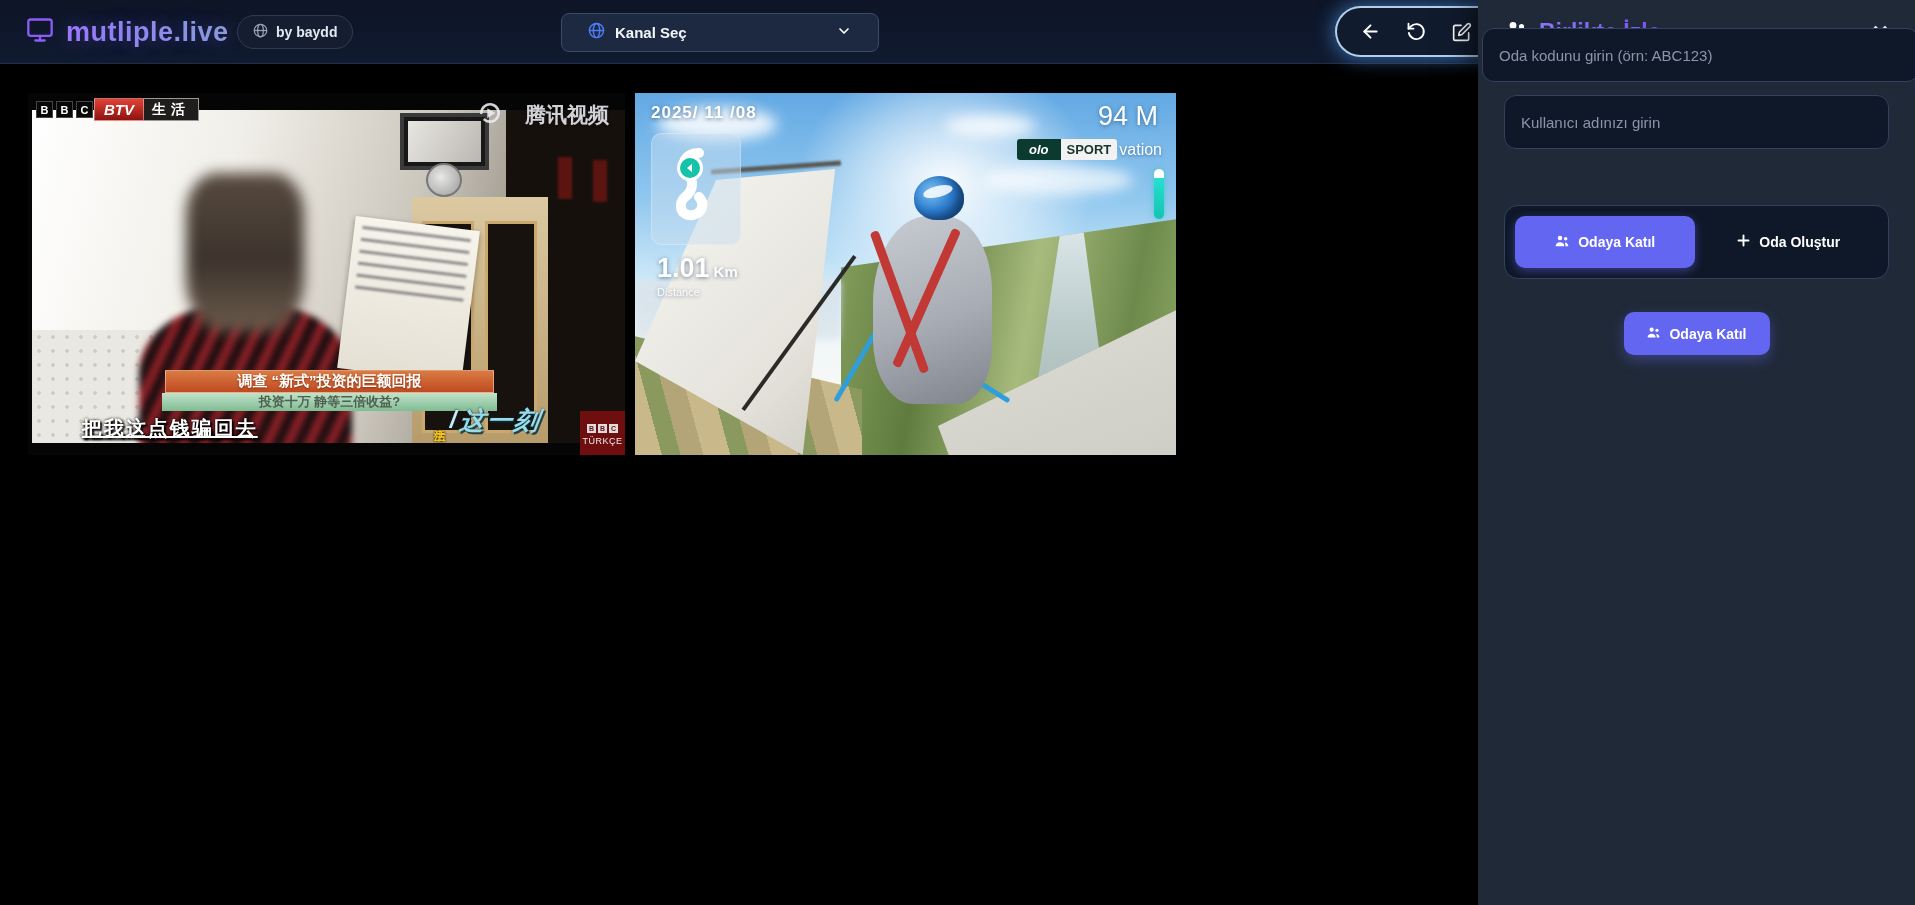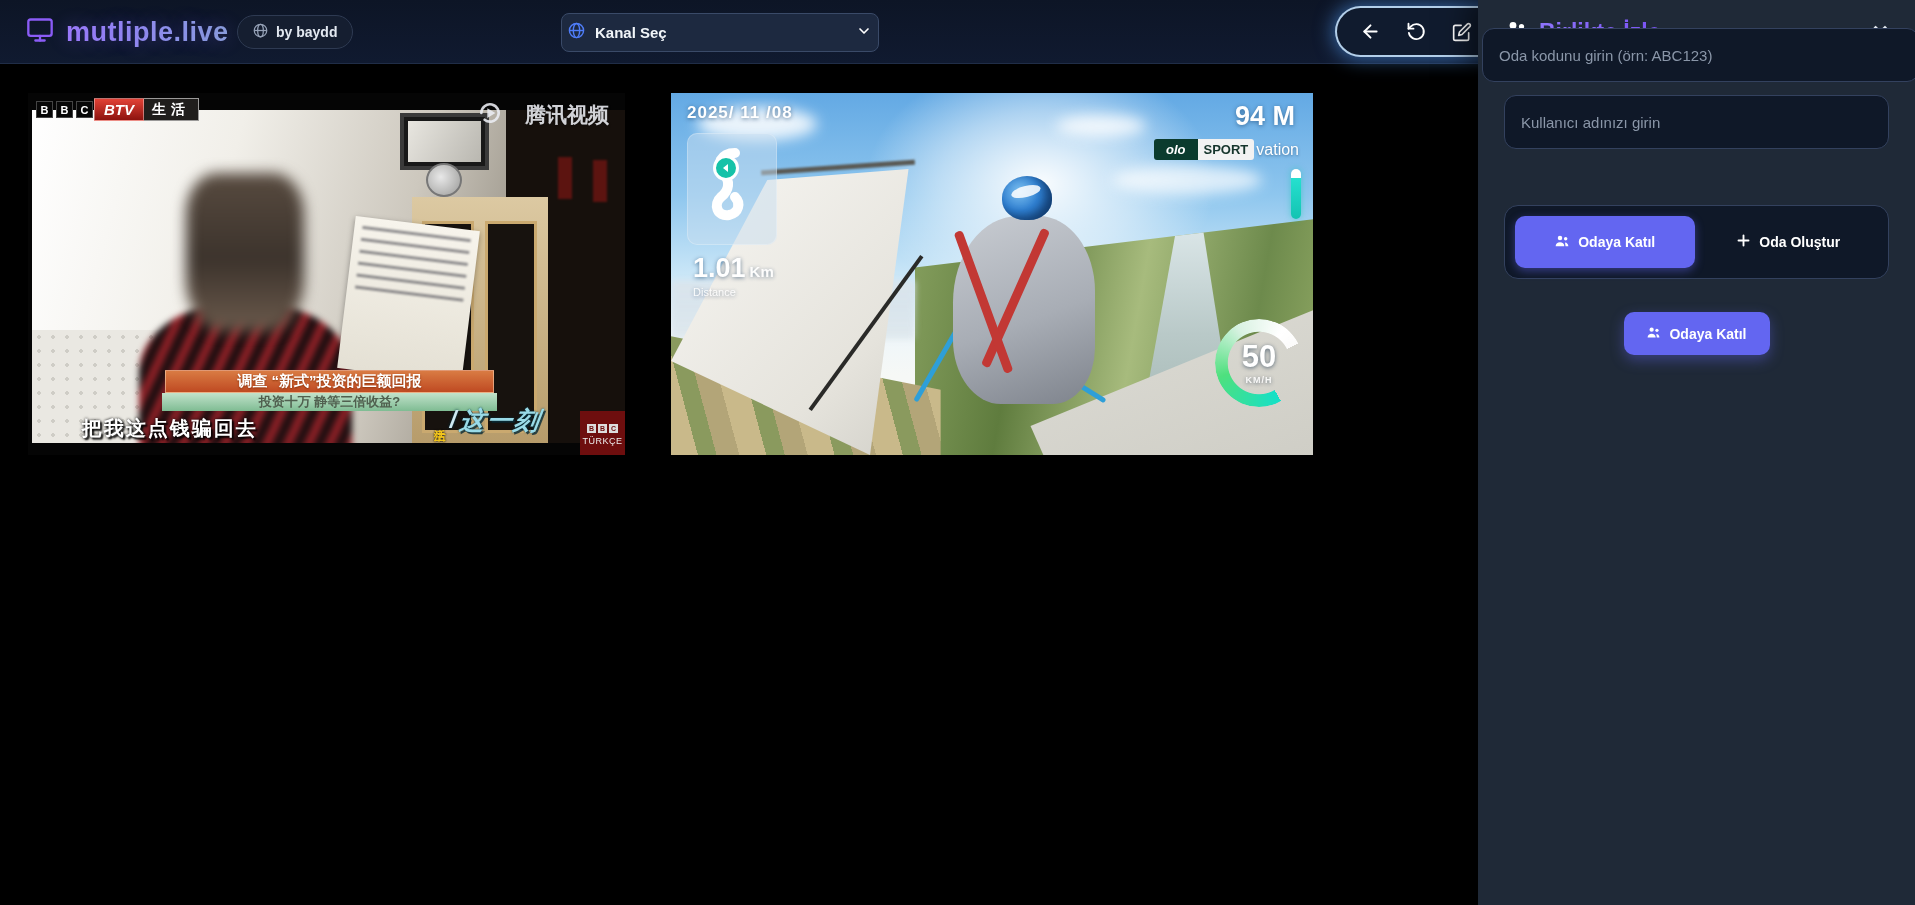--- a/index.html
+++ b/index.html
@@ -16,34 +16,34 @@
     background:linear-gradient(90deg,#9d7bfb 0%,#8f9ae6 70%,#8aa0d8 100%);
     -webkit-background-clip:text; background-clip:text; color:transparent;
     text-shadow:0 0 18px rgba(124,92,246,.35); }
   .byline-pill { position:absolute; left:237px; top:15px; height:34px; padding:0 15px;
     display:flex; align-items:center; gap:8px; border-radius:17px;
     background:#151e30; border:1px solid #2e3a52; }
   .byline-text { font-size:14px; font-weight:700; color:#e2e8f0; }
 
   .channel-select { position:absolute; left:561px; top:13px; width:318px; height:39px;
     background:#1d2940; border:1px solid #3a4a68; border-radius:8px;
-    display:flex; align-items:center; padding:0 6px; gap:10px; cursor:pointer; }
+    display:flex; align-items:center; padding:0 26px; gap:10px; cursor:pointer; }
   .channel-label { font-size:15px; font-weight:700; color:#f1f5f9; }
   .channel-select .chev { margin-left:auto; }
 
   .toolbar-pill { position:absolute; left:1337px; top:8px; width:186px; height:47px;
     border-radius:24px; background:#101b2e; display:flex; align-items:center;
     gap:24px; padding-left:22px;
     box-shadow:0 0 0 2px rgba(205,232,255,.85), 0 0 18px 5px rgba(86,163,255,.5); }
   .tool-btn { width:22px; height:22px; display:flex; align-items:center; justify-content:center; cursor:pointer; }
 
   
   .video { position:absolute; top:93px; height:362px; background:#050505; overflow:hidden; }
   .video-left { left:28px; width:597px; }
-  .video-right { left:635px; width:642px;margin-left:36px; }
+  .video-right { left:635px; width:541px; }
 
   
   .room { position:absolute; left:4px; right:0; top:17px; bottom:12px; overflow:hidden; }
   .wall { position:absolute; left:0; top:0; width:80%; height:100%;
     background:linear-gradient(105deg,#ffffff 0%,#f1efe9 38%,#cdc8be 72%,#8e887c 100%); }
   .wardrobe { position:absolute; right:0; top:0; width:20%; height:100%; background:#16100c; }
   .red-scroll { position:absolute; width:14px; height:42px; background:#5c1410; filter:blur(1px); }
   .cabinet { position:absolute; right:13%; top:26%; width:23%; height:74%;
     background:linear-gradient(180deg,#dcc9a2,#b79c6b); }
   .cabinet .glass { position:absolute; top:10%; width:38%; height:86%; background:#17120e; border:3px solid #caa96f; }
@@ -79,21 +79,21 @@
   .tencent-text { color:#eceef4; font-size:21px; font-weight:700; text-shadow:0 1px 3px rgba(0,0,0,.5); }
   .banner1 { position:absolute; left:23%; width:55%; top:76.5%; height:23px;
     background:linear-gradient(180deg,#d97b43,#bf4a22); border:1px solid rgba(255,230,200,.5);
     display:flex; align-items:center; justify-content:center;
     color:#fff; font-size:15px; font-weight:700; text-shadow:0 1px 2px rgba(120,40,0,.8); }
   .banner2 { position:absolute; left:22.5%; width:56%; top:83%; height:18px;
     background:linear-gradient(180deg,#c2e2cb,#7fbc93);
     display:flex; align-items:center; justify-content:center;
     color:#50604f; font-size:13px; font-weight:700; }
   .subtitle-cn { position:absolute; left:9%; top:89%; color:#fff; font-size:20px; font-weight:700;
-    text-shadow:0 0 3px #000, 2px 2px 2px #000; letter-spacing:2px; }
+    text-shadow:0 0 3px #000, 2px 2px 2px #000; letter-spacing:2px;text-decoration:underline; }
   .corner-logo { position:absolute; right:14%; bottom:5%; display:flex; align-items:center; gap:4px; }
   .corner-small { color:#f2c41c; font-size:12px; font-weight:700; writing-mode:vertical-rl; text-orientation:upright;
     line-height:1; letter-spacing:1px; text-shadow:0 0 2px #000; }
   .corner-slash { color:#cfe9f2; font-size:24px; font-style:italic; font-weight:700; text-shadow:0 0 3px #034; }
   .corner-big { color:#9adbe8; font-size:25px; font-weight:700; font-style:italic; letter-spacing:2px;
     transform:skewX(-8deg); text-shadow:0 0 2px #0a3c4a, 2px 2px 0 rgba(6,40,52,.8); }
   .bbc-turkce { position:absolute; right:0; bottom:-4px; width:45px; height:48px; background:#6e0e0e;
     display:flex; flex-direction:column; align-items:center; justify-content:center; gap:3px; }
   .bbc-turkce .blocks { display:flex; gap:2px; }
   .bbc-turkce .blk { width:9px; height:9px; background:#ddd; color:#6e0e0e; font-size:7px; font-weight:700;
@@ -146,21 +146,21 @@
     text-shadow:0 1px 4px rgba(0,40,80,.55); letter-spacing:1px; }
   .map-card { position:absolute; left:16px; top:40px; width:90px; height:112px; border-radius:10px;
     background:rgba(200,222,240,.5); box-shadow:inset 0 0 0 1px rgba(255,255,255,.25); }
   .map-marker { position:absolute; left:26px; top:22px; width:26px; height:26px; border-radius:50%;
     background:#16c2a8; border:3px solid #fff; display:flex; align-items:center; justify-content:center; }
   .distance-row { position:absolute; left:22px; top:160px; color:#fff;
     text-shadow:0 1px 4px rgba(0,40,80,.55); }
   .distance-value { font-size:27px; font-weight:700; }
   .distance-unit { font-size:15px; font-weight:700; opacity:.9; margin-left:4px; }
   .distance-label { font-size:11px; opacity:.85; margin-top:2px; }
-  .altitude { position:absolute; right:18px; top:8px; color:#fff; font-size:27px; font-weight:700;
+  .altitude { position:absolute; right:18px; top:8px; color:#fff; font-size:27px; font-weight:400;
     text-shadow:0 1px 4px rgba(0,40,80,.5); }
   .sport-row { position:absolute; right:14px; top:46px; display:flex; align-items:center; }
   .sport-prefix { height:21px; padding:0 12px; background:#0b3b2e; color:#fff; font-size:13px; font-weight:700;
     font-style:italic; display:flex; align-items:center; border-radius:3px 0 0 3px; }
   .sport-label { height:21px; padding:0 6px; background:#f2f2f2; color:#16352c; font-size:13px; font-weight:700;
     display:flex; align-items:center; border-radius:0 3px 3px 0; }
   .elev-partial { color:#fff; font-size:16px; margin-left:2px; text-shadow:0 1px 3px rgba(0,40,80,.5); }
   .v-gauge { position:absolute; right:12px; top:76px; width:10px; height:50px; border-radius:5px;
     background:linear-gradient(180deg,#ffffff 0 9px,#25e0cf 9px,#14c3b2 100%);
     box-shadow:0 0 6px rgba(20,200,180,.5); }

